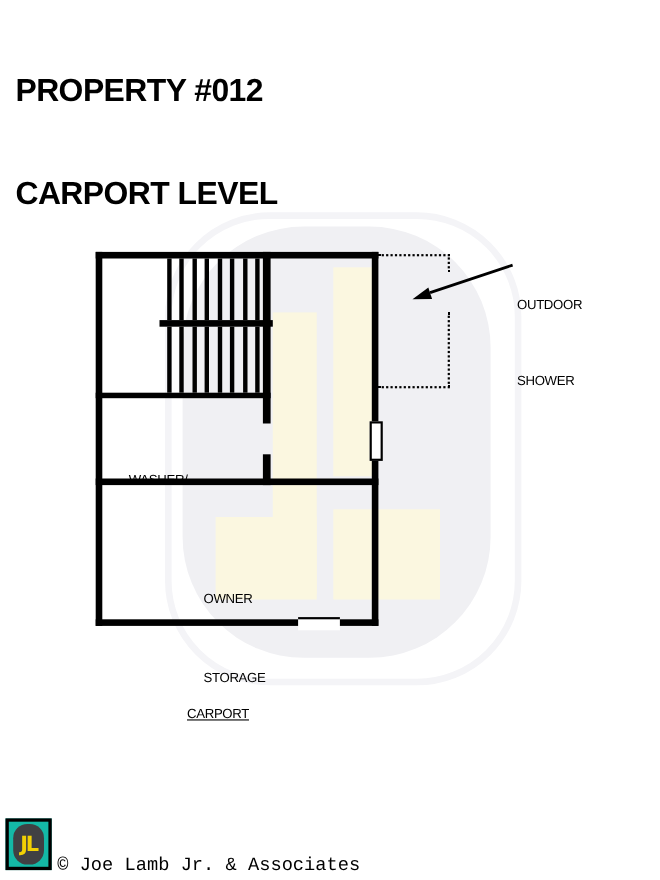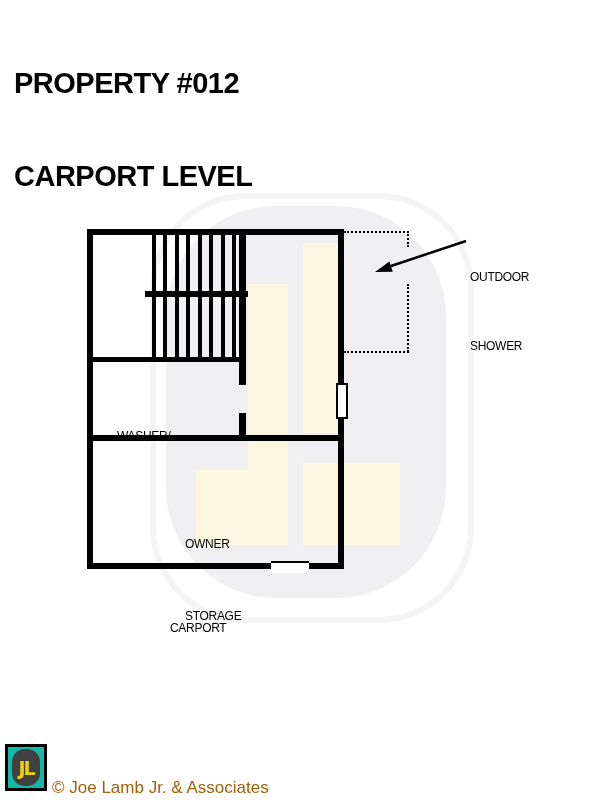--- a/index.html
+++ b/index.html
@@ -44,31 +44,31 @@
   .dot{z-index:2;}
   .dot-top{left:344px;top:231px;width:65px;height:0;border-top:2px dotted #000;}
   .dot-right1{left:407px;top:231px;width:0;height:16px;border-left:2px dotted #000;}
   .dot-right2{left:407px;top:284px;width:0;height:68px;border-left:2px dotted #000;}
   .dot-bottom{left:344px;top:351px;width:65px;height:0;border-top:2px dotted #000;}
   
   .lbl{font-size:12px;line-height:23px;letter-spacing:-0.3px;z-index:4;white-space:pre;}
   .lbl-shower{left:470px;top:220px;}
   .lbl-washer{left:117px;top:379px;text-align:center;}
   .lbl-owner{left:169px;top:484px;line-height:24px;margin-left:16px;}
-  .lbl-carport{left:170px;top:617px;}
+  .lbl-carport{left:170px;top:638px;text-decoration:underline;}
   .arrow-svg{left:365px;top:230px;width:110px;height:45px;z-index:3;}
   
   .logo-box{left:5px;top:744px;width:36px;height:41px;border:3px solid #000;
             background:#14b8a6;z-index:4;}
   .logo-oval{position:absolute;left:4px;top:2px;width:28px;height:37px;
              background:#404043;border-radius:13px;display:flex;
              align-items:center;justify-content:center;}
   .logo-jl{color:#f1d004;font-weight:bold;font-size:19px;letter-spacing:-2px;
            font-family:"DejaVu Sans",sans-serif;}
-  .copyright{left:52px;top:778px;font-size:17px;color:#a16207;z-index:4;}
+  .copyright{left:52px;top:778px;font-size:17px;color:#000000;z-index:4;font-family:Liberation Mono, monospace;}
 </style>
 </head>
 <body>
 
 <div class="abs title">
   <div>PROPERTY #012</div>
   <div>CARPORT LEVEL</div>
 </div>
 
 <div>

